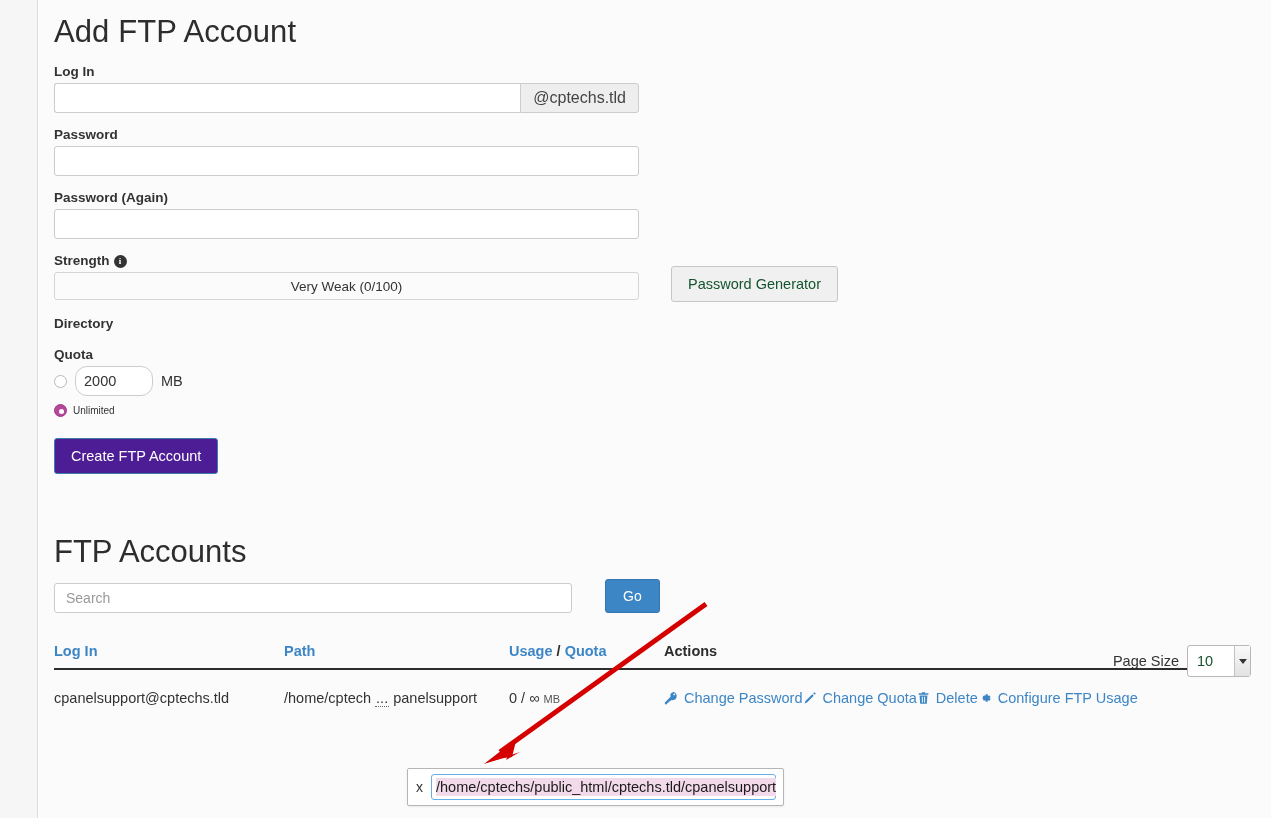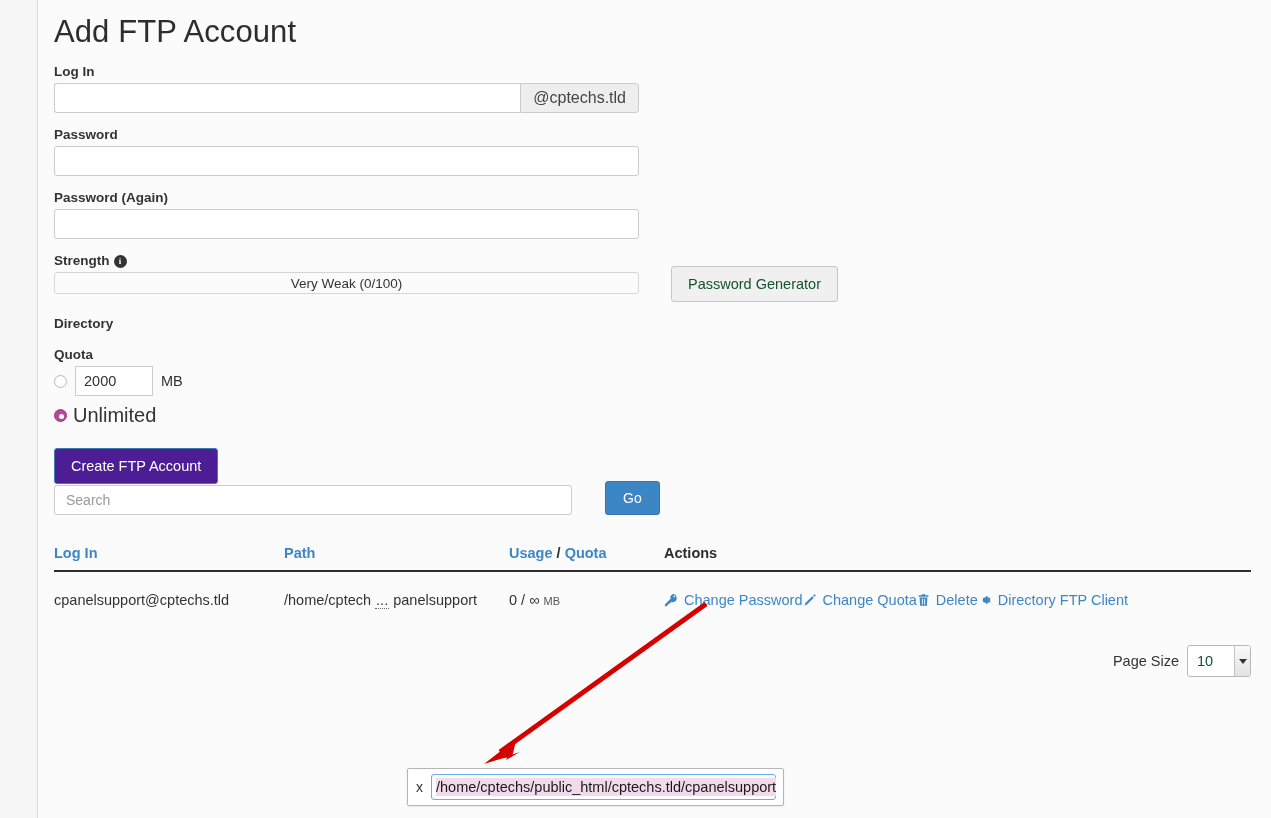--- a/index.html
+++ b/index.html
@@ -60,21 +60,21 @@
   .info-icon {
     display:inline-flex; align-items:center; justify-content:center;
     width:13px; height:13px; border-radius:50%;
     background:#333; color:#fff; font-size:9px; font-weight:bold;
     font-family:"Liberation Serif", serif;
     vertical-align:middle; margin-left:4px; line-height:1;
   }
 
   .strength-row { display:flex; align-items:flex-start; }
   .strength-bar {
-    width:585px; height:22px; border:1px solid #d5d5d5; background:#fbfbfb;
+    width:585px; height:28px; border:1px solid #d5d5d5; background:#fbfbfb;
     border-radius:3px; display:flex; align-items:center; justify-content:center;
     font-size:13.5px; color:#333;
   }
   .pw-gen-btn {
     margin-left:32px; margin-top:-6px;
     background:#f0f0f0; border:1px solid #c6c6c6; border-radius:3px;
     padding:9px 16px; font-size:14.5px; color:#14532d;
     font-family:"Liberation Sans", sans-serif; cursor:pointer;
   }
 
@@ -83,27 +83,27 @@
     width:13px; height:13px; border-radius:50%;
     border:1px solid #b9b9b9; background:#fff; display:inline-block;
     position:relative; flex:none; cursor:pointer;
   }
   .radio.checked { background:#b5479b; border-color:#a03a88; }
   .radio.checked::after {
     content:""; position:absolute; left:4px; top:4px;
     width:5px; height:5px; border-radius:50%; background:#fff;
   }
   .quota-input {
-    width:78px; height:30px; border:1px solid #cccccc; border-radius:0;
+    width:78px; height:30px; border:1px solid #cccccc; border-radius:12px;
     background:#fff; padding:0 8px; font-size:14.5px; color:#333;
     font-family:"Liberation Sans", sans-serif; outline:none;
   }
   .unit { font-size:14.5px; color:#333; }
   .unlimited-row { display:flex; align-items:center; gap:6px; margin-top:8px; }
-  .unlimited-label { font-size:20px; color:#333; }
+  .unlimited-label { font-size:10px; color:#333; }
 
   .btn-primary {
     margin-top:21px;
     background:#4c1d95; border:1px solid #3c7cb0; border-radius:3px;
     color:#fff; font-size:14.5px; padding:9px 16px;
     font-family:"Liberation Sans", sans-serif; cursor:pointer;
   }
 
   h2.list-title {
     font-size:31px; font-weight:400; color:#2d2d2d;
@@ -256,20 +256,21 @@
       <input class="quota-input" type="text" value="2000" style="">
       <span class="unit">MB</span>
     </div>
     <div class="unlimited-row">
       <span class="radio checked"></span>
       <span class="unlimited-label">Unlimited</span>
     </div>
 
     <button class="btn-primary">Create FTP Account</button>
 
+    <h2 class="list-title">FTP Accounts</h2>
 
     <div class="search-row">
       <input class="search-input" type="text" placeholder="Search" style="">
       <button class="go-btn">Go</button>
     </div>
 
     <table class="ftp-table">
       <thead>
         <tr>
           <th class="col-login">
@@ -325,21 +326,21 @@
                     </svg>
                 </span>
                 <span>Delete</span>
               </a>
               <a class="action-link">
                 <span>
                   <svg width="14" height="14" viewBox="0 0 16 16">
                       <path fill="#3d86c6" d="M8 5.2A2.8 2.8 0 1 0 8 10.8 2.8 2.8 0 0 0 8 5.2zm0 4.2a1.4 1.4 0 1 1 0-2.8 1.4 1.4 0 0 1 0 2.8zM14.5 9l-1.2-.6a5.4 5.4 0 0 0 0-.8L14.5 7l-1.2-2-1.3.5a5.4 5.4 0 0 0-.7-.4L11.1 3.7h-2.3L8.7 5.1a5.4 5.4 0 0 0-.7.4L6.7 5 5.5 7l1.2.6a5.4 5.4 0 0 0 0 .8L5.5 9l1.2 2 1.3-.5a5.4 5.4 0 0 0 .7.4l.1 1.4h2.3l.1-1.4a5.4 5.4 0 0 0 .7-.4l1.3.5z"></path>
                     </svg>
                 </span>
-                <span>Directory FTP Client</span>
+                <span>Configure FTP Usage</span>
               </a>
             </div>
           </td>
         </tr>
       </tbody>
     </table>
 
   </div>
 </div>
 

